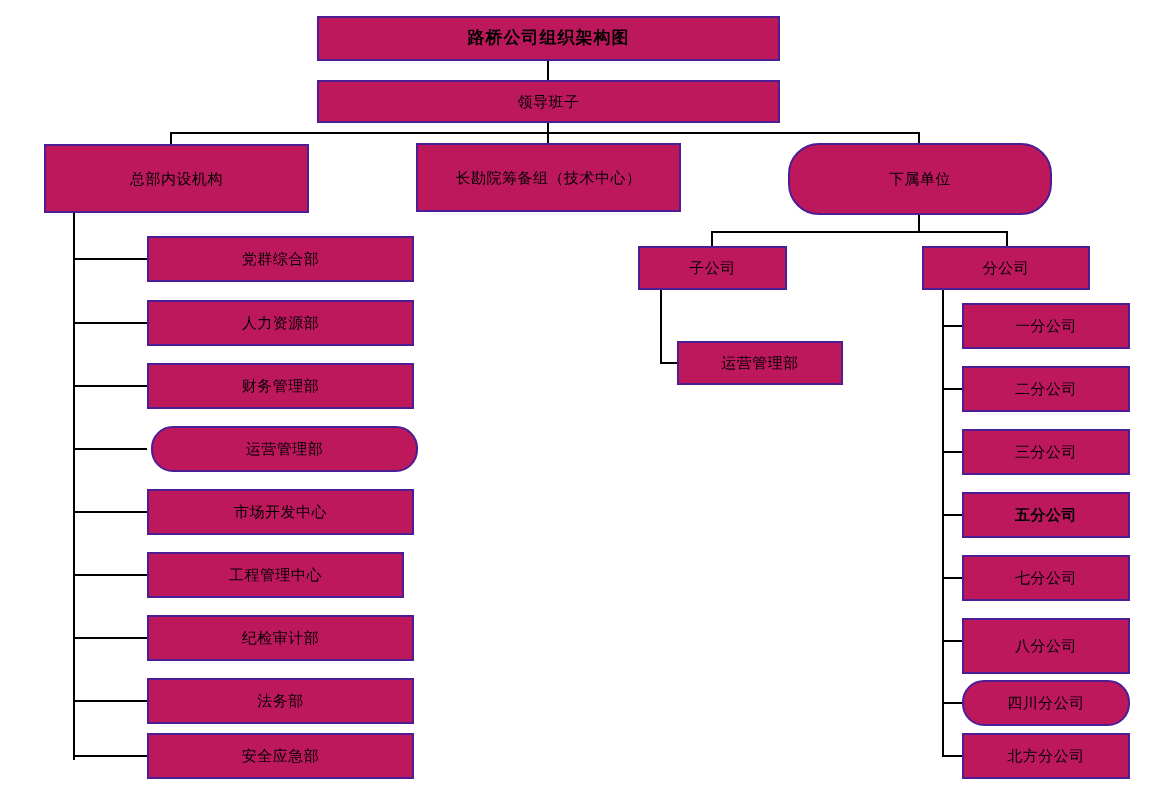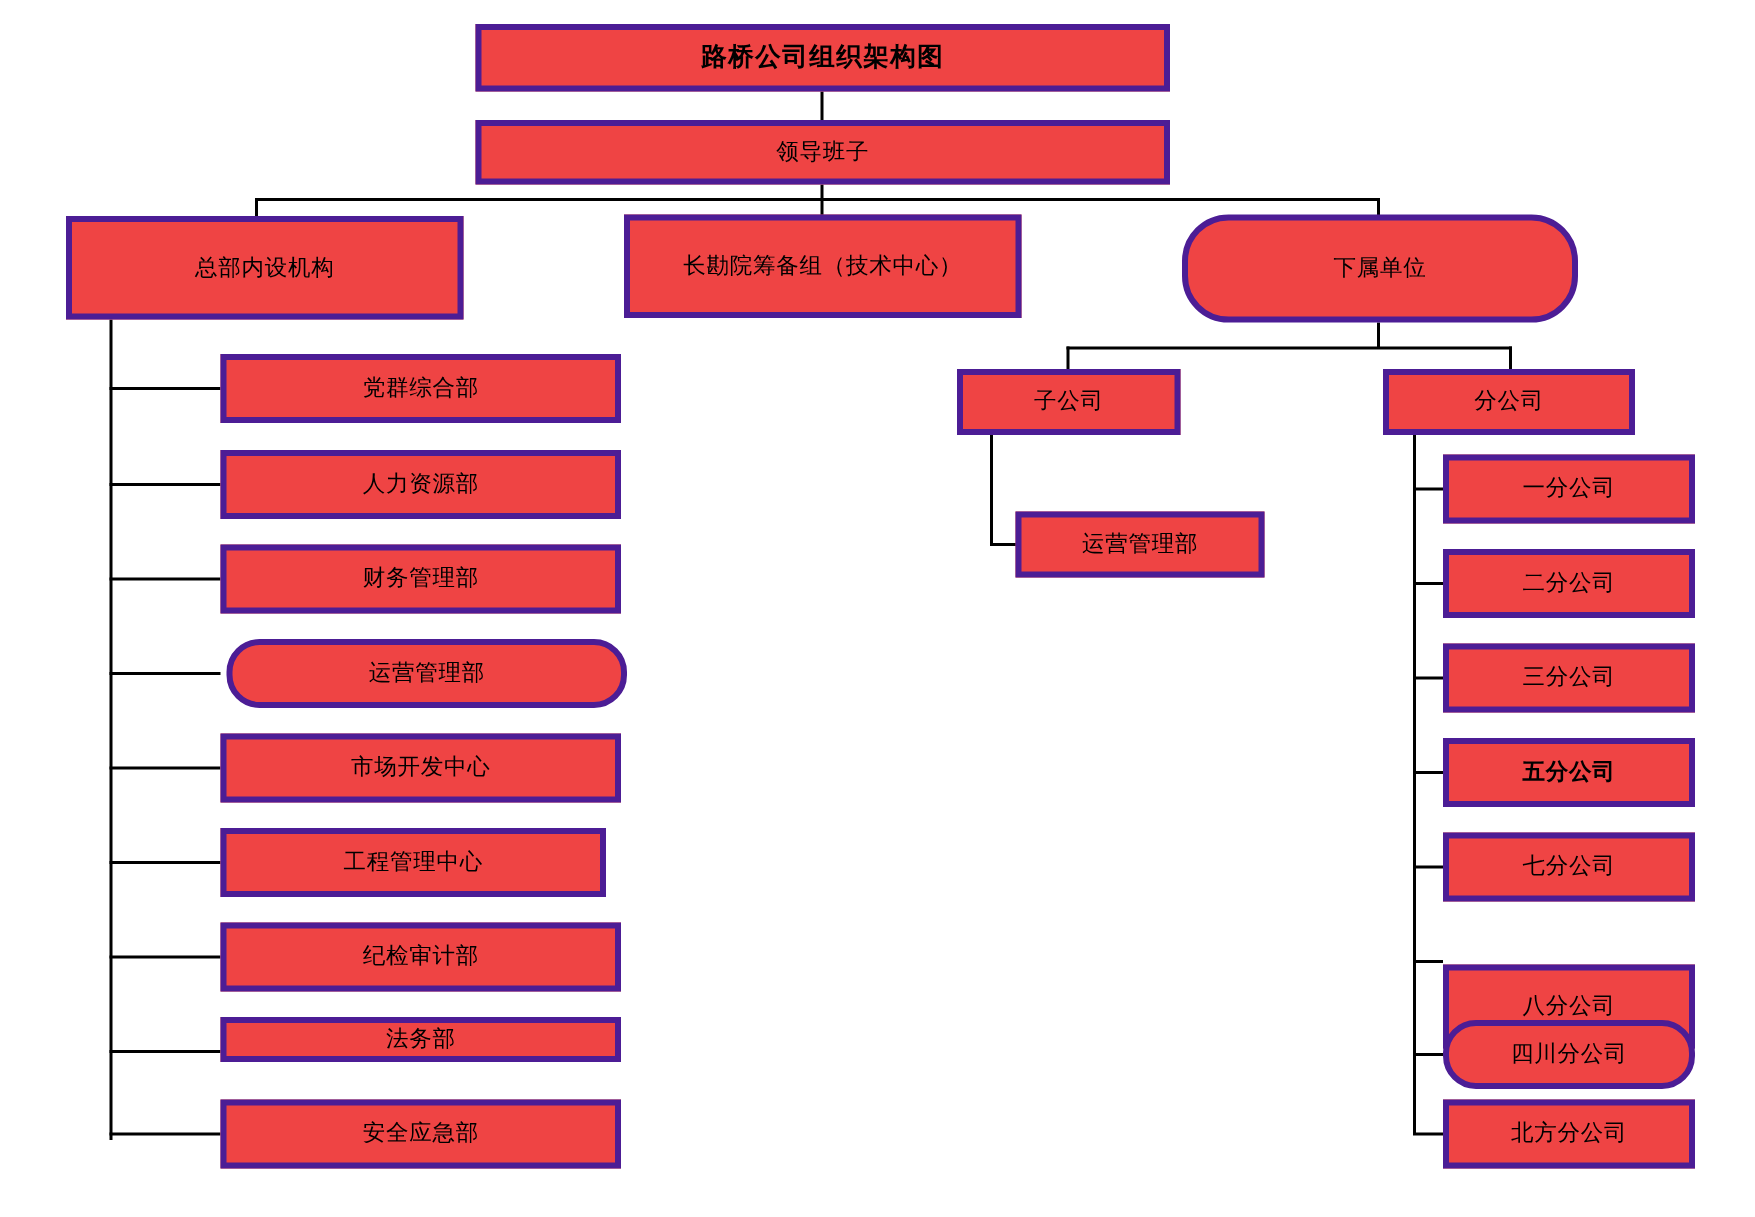--- a/index.html
+++ b/index.html
@@ -15,22 +15,22 @@
   #canvas {
     position: relative;
     width: 1170px;
     height: 811px;
     background: #ffffff;
     overflow: hidden;
   }
   .node {
     position: absolute;
     box-sizing: border-box;
-    border: 4px solid #4c1d95;
-    background: #ef4444;
+    border: 2px solid #4c1d95;
+    background: #be185d;
     display: flex;
     align-items: center;
     justify-content: center;
     text-align: center;
     font-size: 15px;
     line-height: 1.2;
     letter-spacing: 0.5px;
     z-index: 2;
   }
   .node.title-node {
@@ -83,21 +83,21 @@
       <div class="node" style="left: 147px; top: 363px; width: 267px; height: 46px;">财务管理部</div>
       <div class="line h" style="left: 73px; top: 448px; width: 74px;"></div>
       <div class="node" style="left: 151px; top: 426px; width: 267px; height: 46px; border-radius: 22px;">运营管理部</div>
       <div class="line h" style="left: 73px; top: 511px; width: 74px;"></div>
       <div class="node" style="left: 147px; top: 489px; width: 267px; height: 46px;">市场开发中心</div>
       <div class="line h" style="left: 73px; top: 574px; width: 74px;"></div>
       <div class="node" style="left: 147px; top: 552px; width: 257px; height: 46px; font-family: Liberation Serif, serif;">工程管理中心</div>
       <div class="line h" style="left: 73px; top: 637px; width: 74px;"></div>
       <div class="node" style="left: 147px; top: 615px; width: 267px; height: 46px;">纪检审计部</div>
       <div class="line h" style="left: 73px; top: 700px; width: 74px;"></div>
-      <div class="node" style="left: 147px; top: 678px; width: 267px; height: 30px;">法务部</div>
+      <div class="node" style="left: 147px; top: 678px; width: 267px; height: 46px;">法务部</div>
       <div class="line h" style="left: 73px; top: 755px; width: 74px;"></div>
       <div class="node" style="left: 147px; top: 733px; width: 267px; height: 46px;">安全应急部</div>
     </div>
 
   <div class="line v" style="left:918px; top:215px; height:17px;"></div>
   <div class="line h" style="left:711px; top:231px; width:297px;"></div>
   <div class="line v" style="left:711px; top:231px; height:16px;"></div>
   <div class="line v" style="left:1006px; top:231px; height:16px;"></div>
 
   <div class="node" style="left:638px; top:246px; width:149px; height:44px;">子公司</div>
@@ -116,20 +116,20 @@
       <div class="node" style="left: 962px; top: 303px; width: 168px; height: 46px;">一分公司</div>
       <div class="line h" style="left: 942px; top: 388px; width: 20px;"></div>
       <div class="node" style="left: 962px; top: 366px; width: 168px; height: 46px;">二分公司</div>
       <div class="line h" style="left: 942px; top: 451px; width: 20px;"></div>
       <div class="node" style="left: 962px; top: 429px; width: 168px; height: 46px;">三分公司</div>
       <div class="line h" style="left: 942px; top: 514px; width: 20px;"></div>
       <div class="node" style="left: 962px; top: 492px; width: 168px; height: 46px; font-weight: bold;">五分公司</div>
       <div class="line h" style="left: 942px; top: 577px; width: 20px;"></div>
       <div class="node" style="left: 962px; top: 555px; width: 168px; height: 46px;">七分公司</div>
       <div class="line h" style="left: 942px; top: 640px; width: 20px;"></div>
-      <div class="node" style="left: 962px; top: 618px; width: 168px; height: 56px; margin-top: 25px;">八分公司</div>
+      <div class="node" style="left: 962px; top: 618px; width: 168px; height: 56px;">八分公司</div>
       <div class="line h" style="left: 942px; top: 702px; width: 20px;"></div>
       <div class="node" style="left: 962px; top: 680px; width: 168px; height: 46px; border-radius: 22px;">四川分公司</div>
       <div class="line h" style="left: 942px; top: 755px; width: 20px;"></div>
       <div class="node" style="left: 962px; top: 733px; width: 168px; height: 46px;">北方分公司</div>
     </div>
 
 </div>
 
 </body></html>

